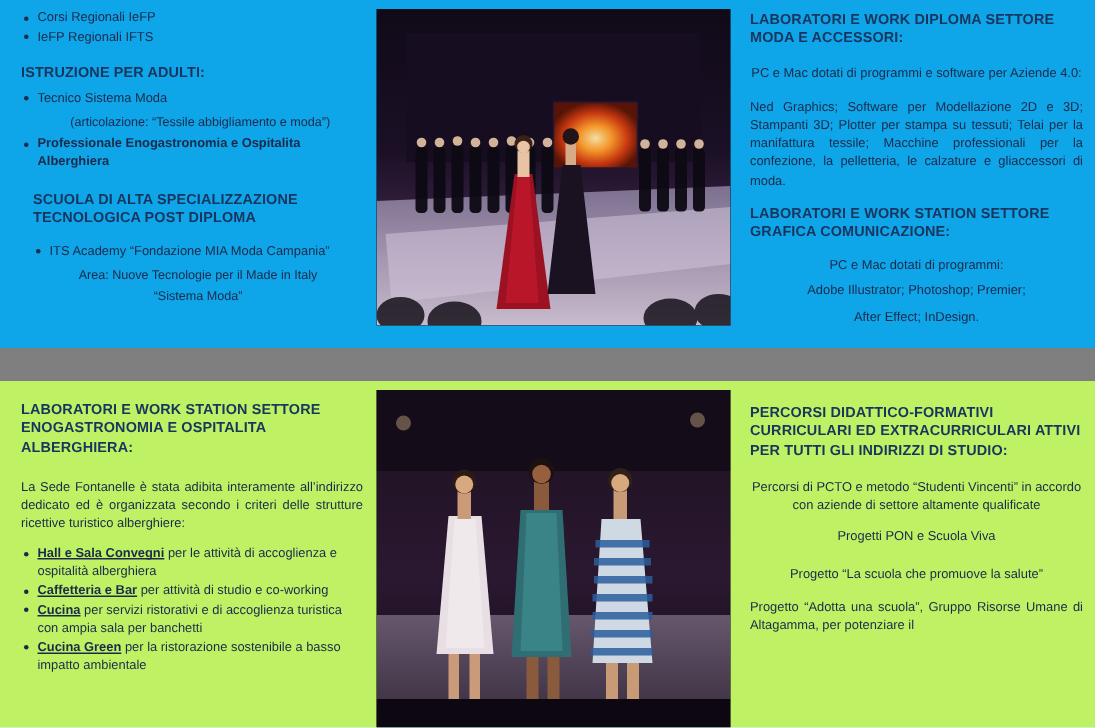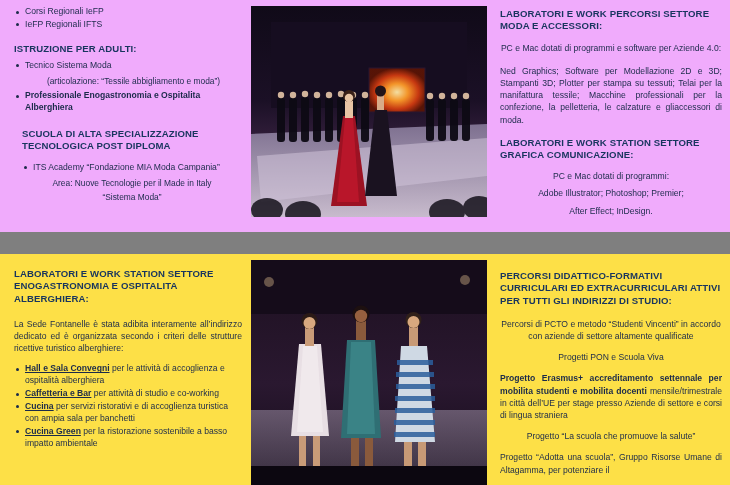--- a/index.html
+++ b/index.html
@@ -14,33 +14,33 @@
     position: relative;
     width: 730px; height: 485px;
     background: #ffffff;
   }
 
   
   .section-top {
     position: absolute;
     left: 0; top: 0;
     width: 730px; height: 264px;
-    background: #f0abfc;
+    background: #0ea5e9;
   }
   .divider-band {
     position: absolute;
     left: 0; top: 232px;
     width: 730px; height: 22px;
     background: #7f7f7f;
   }
   .section-bottom {
     position: absolute;
     left: 0; top: 254px;
     width: 730px; height: 231px;
-    background: #fde047;
+    background: #bef264;
   }
 
   
   .col-left {
     position: absolute;
     left: 14px;
     width: 228px;
   }
   .col-right {
     position: absolute;
@@ -233,21 +233,21 @@
         <g fill="#0a0710" opacity="0.8">
           <ellipse cx="16" cy="204" rx="16" ry="12"></ellipse>
           <ellipse cx="52" cy="208" rx="18" ry="13"></ellipse>
           <ellipse cx="196" cy="206" rx="18" ry="13"></ellipse>
           <ellipse cx="228" cy="202" rx="16" ry="12"></ellipse>
         </g>
       </svg>
     </div>
 
     <div class="col-right" style="top:8px;">
-      <div class="heading">LABORATORI E WORK PERCORSI SETTORE MODA E ACCESSORI:</div>
+      <div class="heading">LABORATORI E WORK DIPLOMA SETTORE MODA E ACCESSORI:</div>
       <div class="spacer-4"></div>
       <div class="body-text body-text-nj">PC e Mac dotati di programmi e software per Aziende 4.0:</div>
       <div class="spacer-6"></div>
       <div class="body-text">Ned Graphics; Software per Modellazione 2D e 3D; Stampanti 3D; Plotter per stampa su tessuti; Telai per la manifattura tessile; Macchine professionali per la confezione, la pelletteria, le calzature e gliaccessori di moda.</div>
       <div class="spacer-6"></div>
       <div class="heading">LABORATORI E WORK STATION SETTORE GRAFICA COMUNICAZIONE:</div>
       <div class="spacer-4"></div>
       <div class="body-text body-text-nj">PC e Mac dotati di programmi:</div>
       <div class="body-text body-text-nj">Adobe Illustrator; Photoshop; Premier;</div>
       <div class="body-text body-text-nj">After Effect; InDesign.</div>
@@ -334,20 +334,19 @@
       </svg>
     </div>
 
     <div class="col-right" style="top:16px;">
       <div class="heading">PERCORSI DIDATTICO-FORMATIVI CURRICULARI ED EXTRACURRICULARI ATTIVI PER TUTTI GLI INDIRIZZI DI STUDIO:</div>
       <div class="spacer-6"></div>
       <div class="body-text body-text-nj">Percorsi di PCTO e metodo “Studenti Vincenti” in accordo con aziende di settore altamente qualificate</div>
       <div class="spacer-4"></div>
       <div class="body-text body-text-nj" style="font-weight:normal;">Progetti PON e Scuola Viva</div>
       <div class="spacer-4"></div>
-      <div class="body-text"><b>Progetto Erasmus+ accreditamento settennale per mobilita studenti e mobilita docenti</b><span> mensile/trimestrale in città dell’UE per stage presso Aziende di settore e corsi di lingua straniera</span></div>
       <div class="spacer-4"></div>
       <div class="body-text body-text-nj">Progetto “La scuola che promuove la salute”</div>
       <div class="spacer-4"></div>
       <div class="body-text">Progetto “Adotta una scuola”, Gruppo Risorse Umane di Altagamma, per potenziare il</div>
     </div>
   </div>
 </div>
 
 </body></html>

